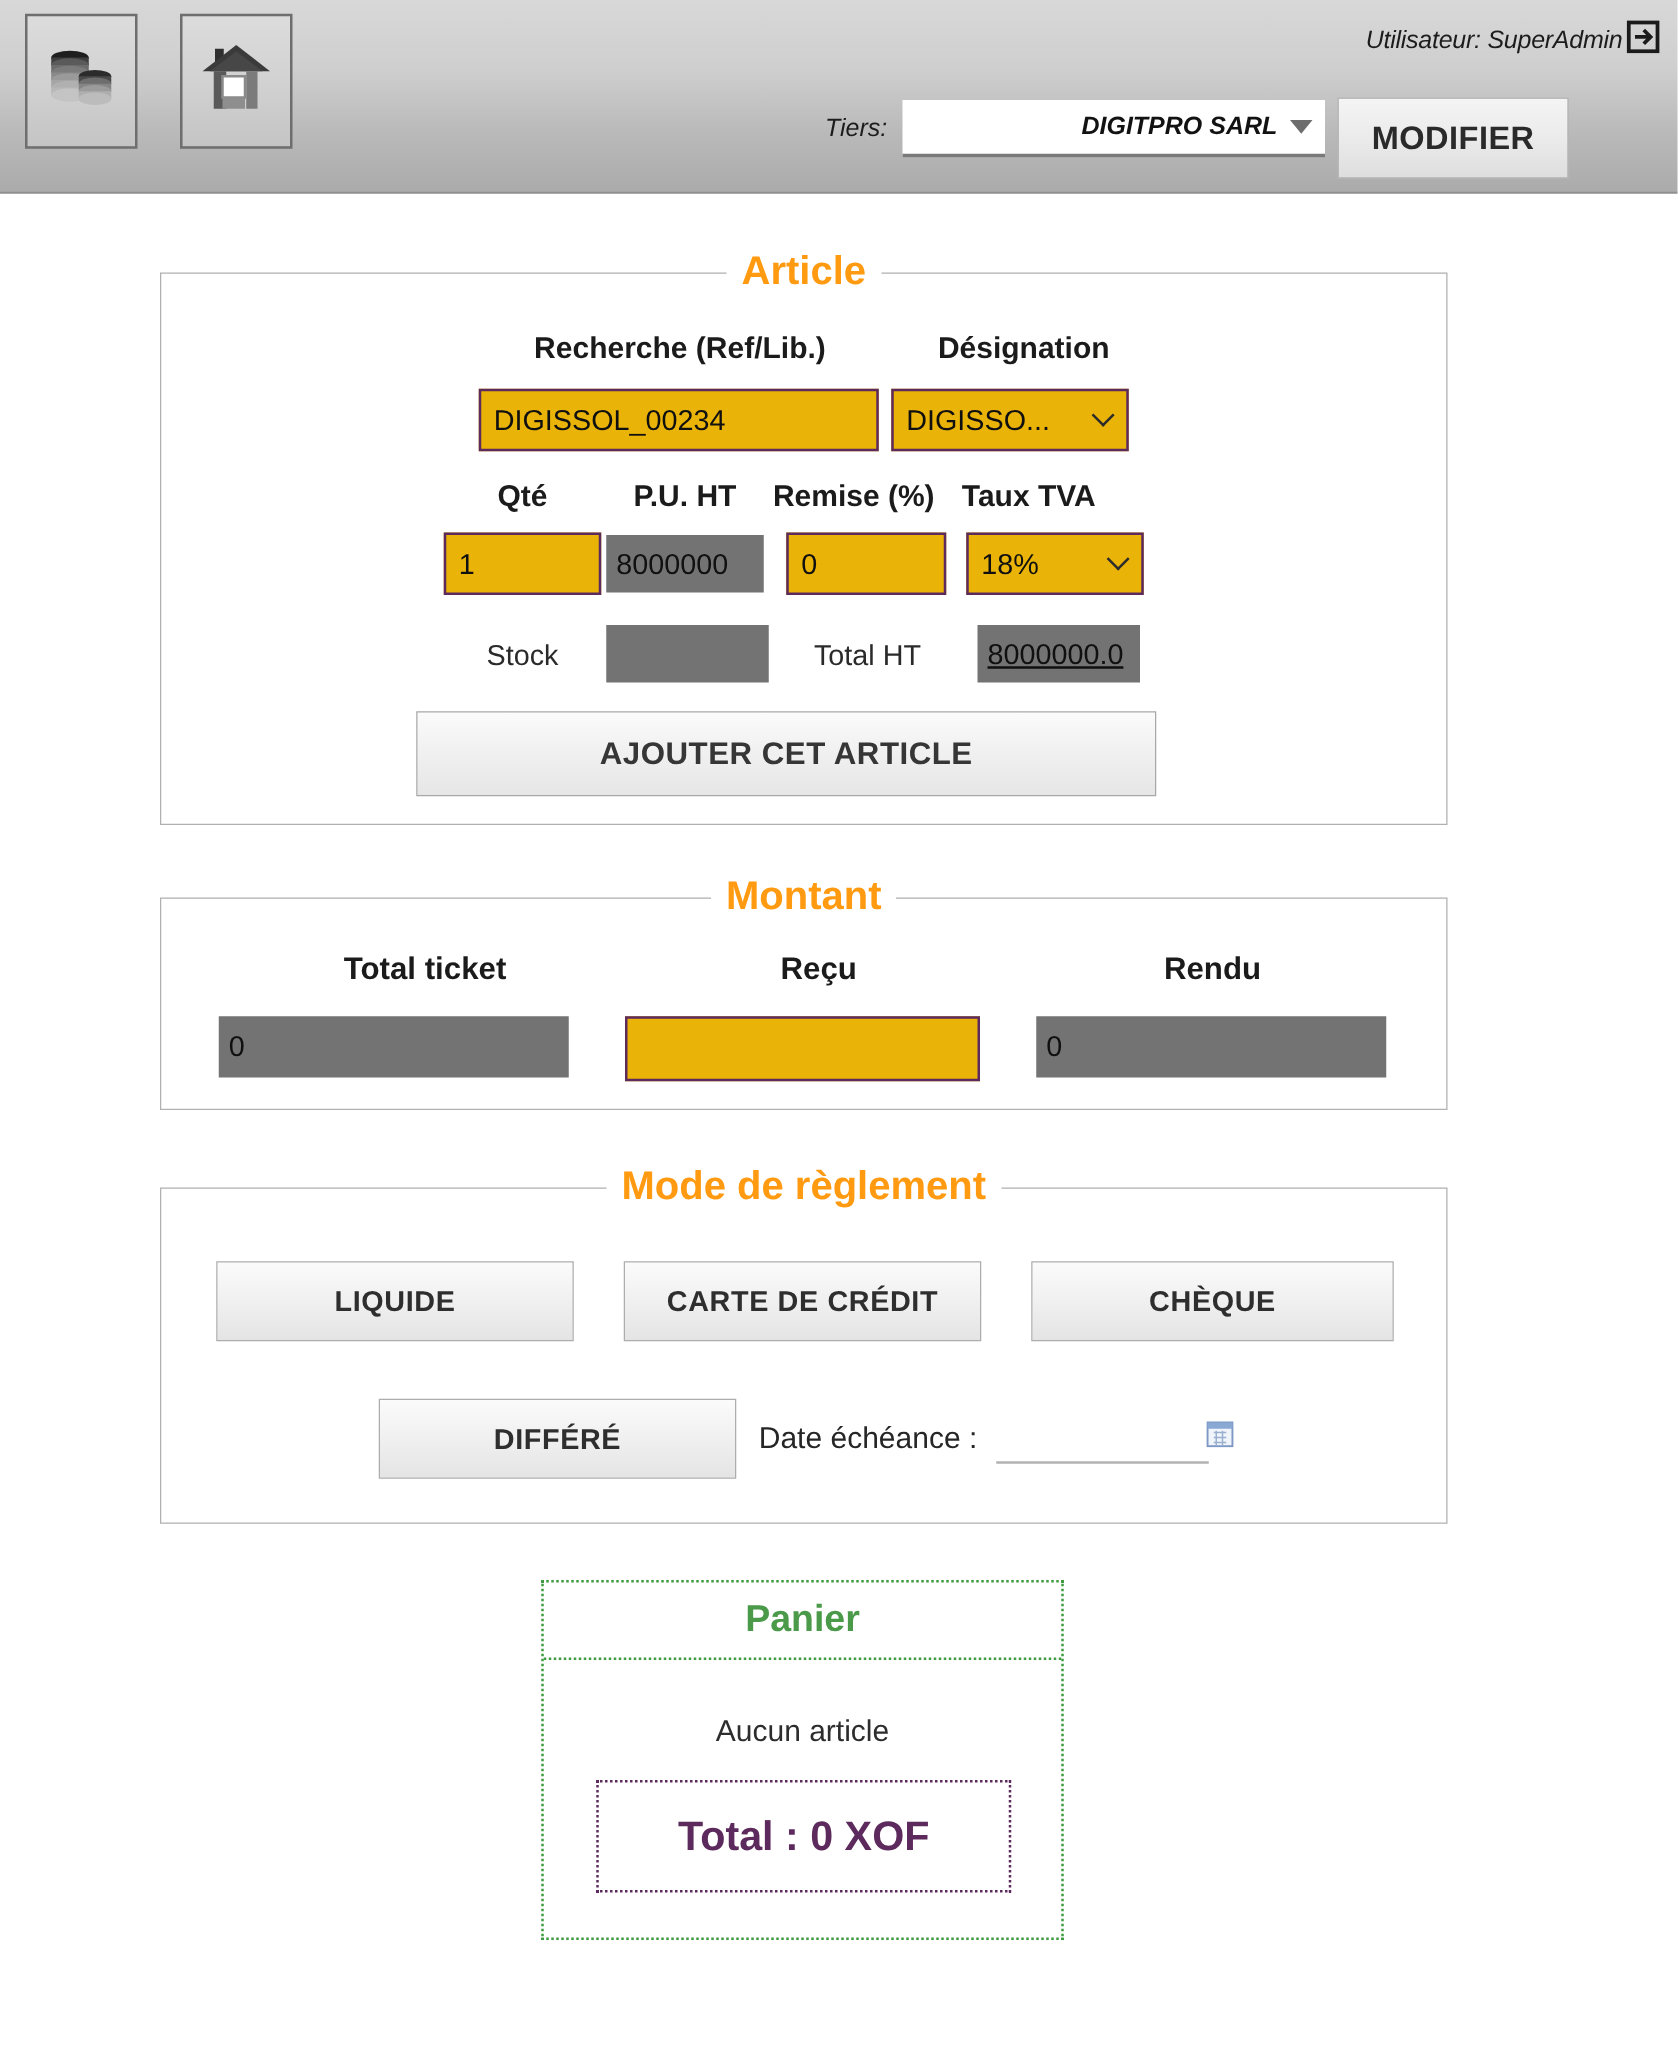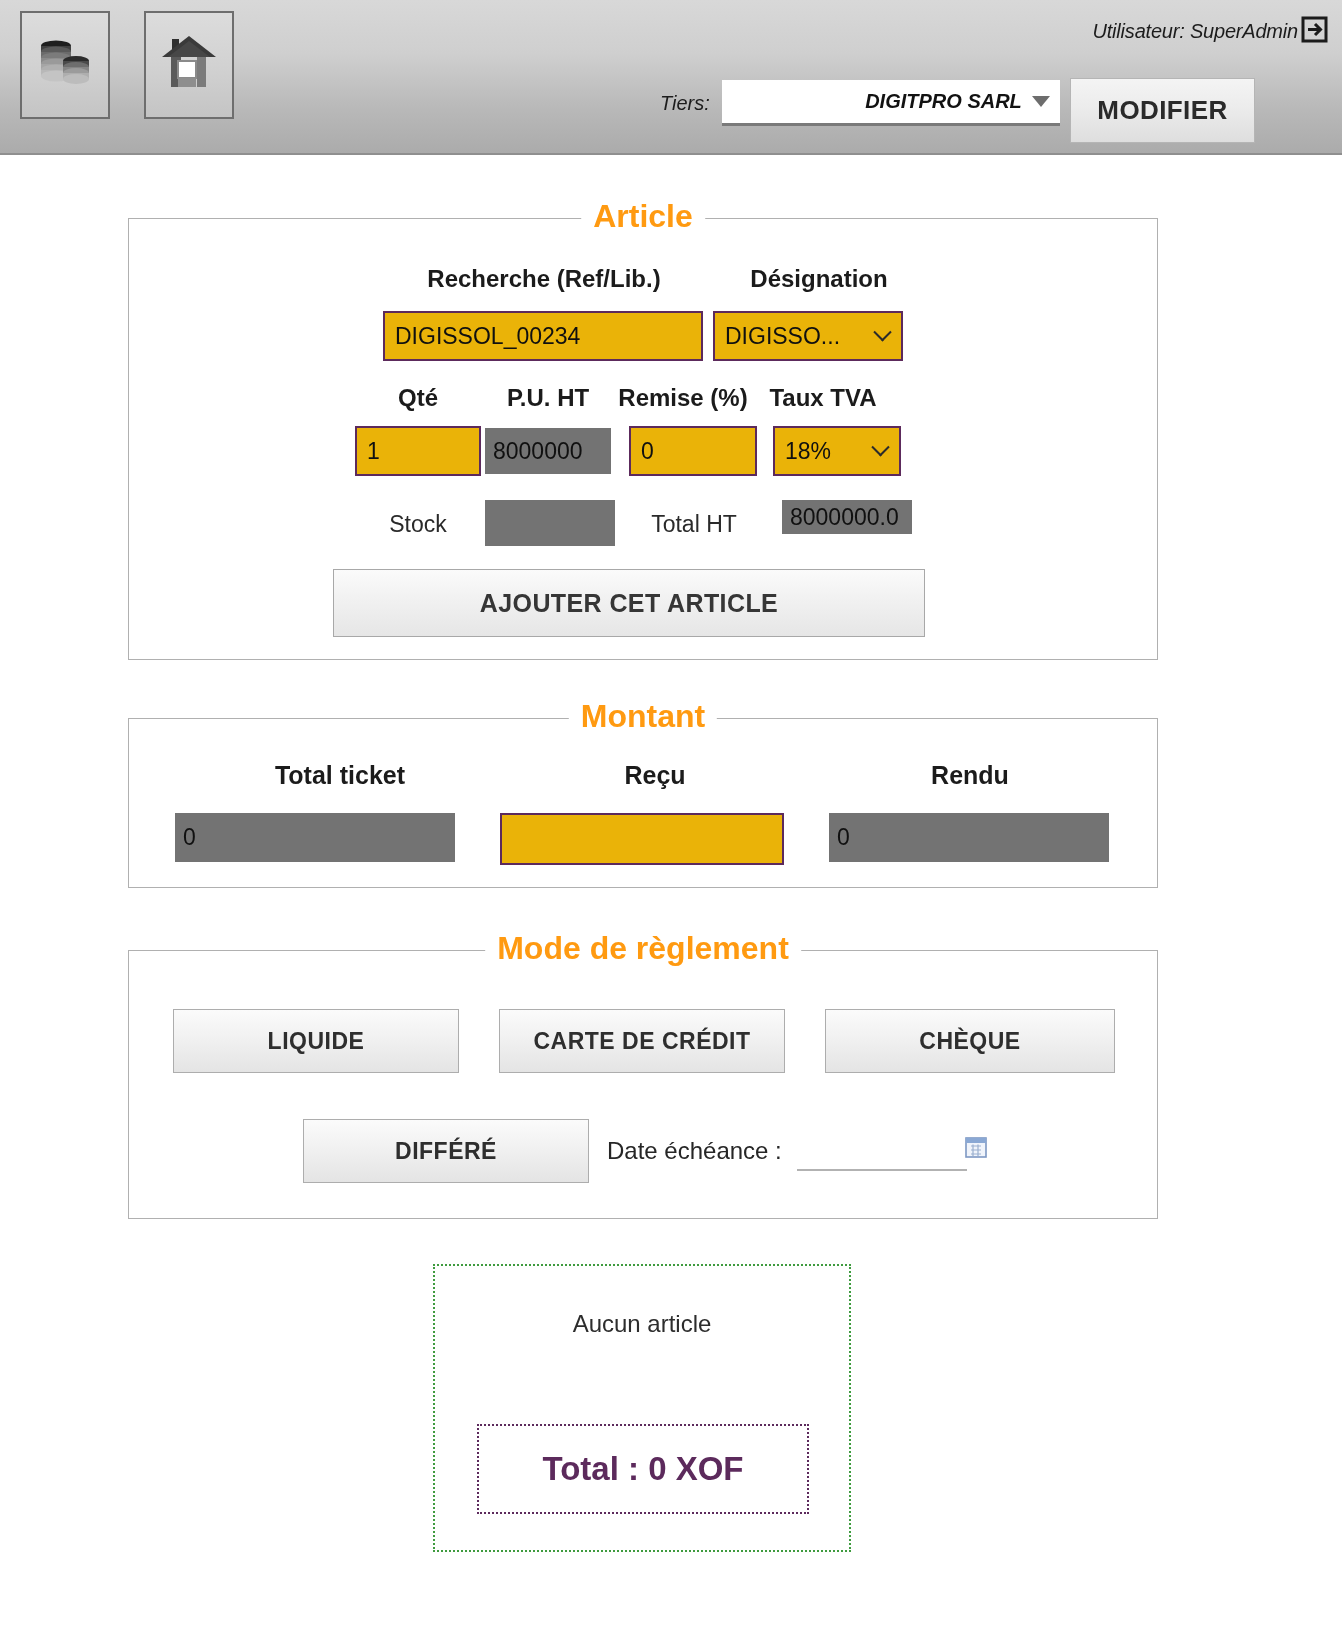--- a/index.html
+++ b/index.html
@@ -172,32 +172,32 @@
   }
 
   .lbl-qte    { position: absolute; left: 226px; top: 165px; width: 126px; text-align: center; }
   .lbl-puht   { position: absolute; left: 356px; top: 165px; width: 126px; }
   .lbl-remise { position: absolute; left: 486px; top: 165px; width: 136px; text-align: center; }
   .lbl-tva    { position: absolute; left: 626px; top: 165px; width: 136px; text-align: center; }
 
   #inp-qte    { position: absolute; left: 226px; top: 207px; width: 126px; height: 50px; }
   #inp-puht   { position: absolute; left: 356px; top: 209px; width: 126px; height: 46px; }
   #inp-remise { position: absolute; left: 500px; top: 207px; width: 128px; height: 50px; }
-  #sel-tva    { position: absolute; left: 644px; top: 207px; width: 128px; height: 50px;
+  #sel-tva    { position: absolute; left: 644px; top: 207px; width: 142px; height: 50px;
                 justify-content: space-between; padding-right: 12px; }
 
   .lbl-norm {
     font-size: 23px;
     color: #2a2a2a;
     font-weight: normal;
   }
   .lbl-stock   { position: absolute; left: 226px; top: 292px; width: 126px; text-align: center; }
   #inp-stock   { position: absolute; left: 356px; top: 281px; width: 130px; height: 46px; }
   .lbl-totalht { position: absolute; left: 490px; top: 292px; width: 150px; text-align: center; }
-  #inp-totalht { position: absolute; left: 653px; top: 281px; width: 130px; height: 34px; }
+  #inp-totalht { position: absolute; left: 653px; top: 281px; width: 130px; height: 46px; text-decoration: underline; }
 
   .big-btn {
     background: linear-gradient(180deg, #fbfbfb 0%, #f2f2f2 40%, #e6e6e6 100%);
     border: 1px solid #a8a8a8;
     display: flex;
     align-items: center;
     justify-content: center;
     font-weight: bold;
     color: #363636;
     letter-spacing: 0.4px;
@@ -418,17 +418,18 @@
     <svg width="22" height="22" viewBox="0 0 22 22">
       <rect x="1" y="2" width="20" height="19" fill="#f0f4fb" stroke="#7d98c4" stroke-width="1.6"></rect>
       <rect x="1" y="2" width="20" height="5" fill="#8aa8d4"></rect>
       <path d="M6 10 H16 M6 14 H16 M6 18 H16" stroke="#9bb0cf" stroke-width="1.2"></path>
       <path d="M8 8.5 V20 M13 8.5 V20" stroke="#9bb0cf" stroke-width="1.2"></path>
     </svg>
   </div>
 </div>
 
 <div id="panier">
+  <div class="panier-head">Panier</div>
   <div class="panier-empty">Aucun article</div>
   <div class="panier-total-box">
     <span class="panier-total-text">Total : 0 XOF</span>
   </div>
 </div>
 
 </body></html>

